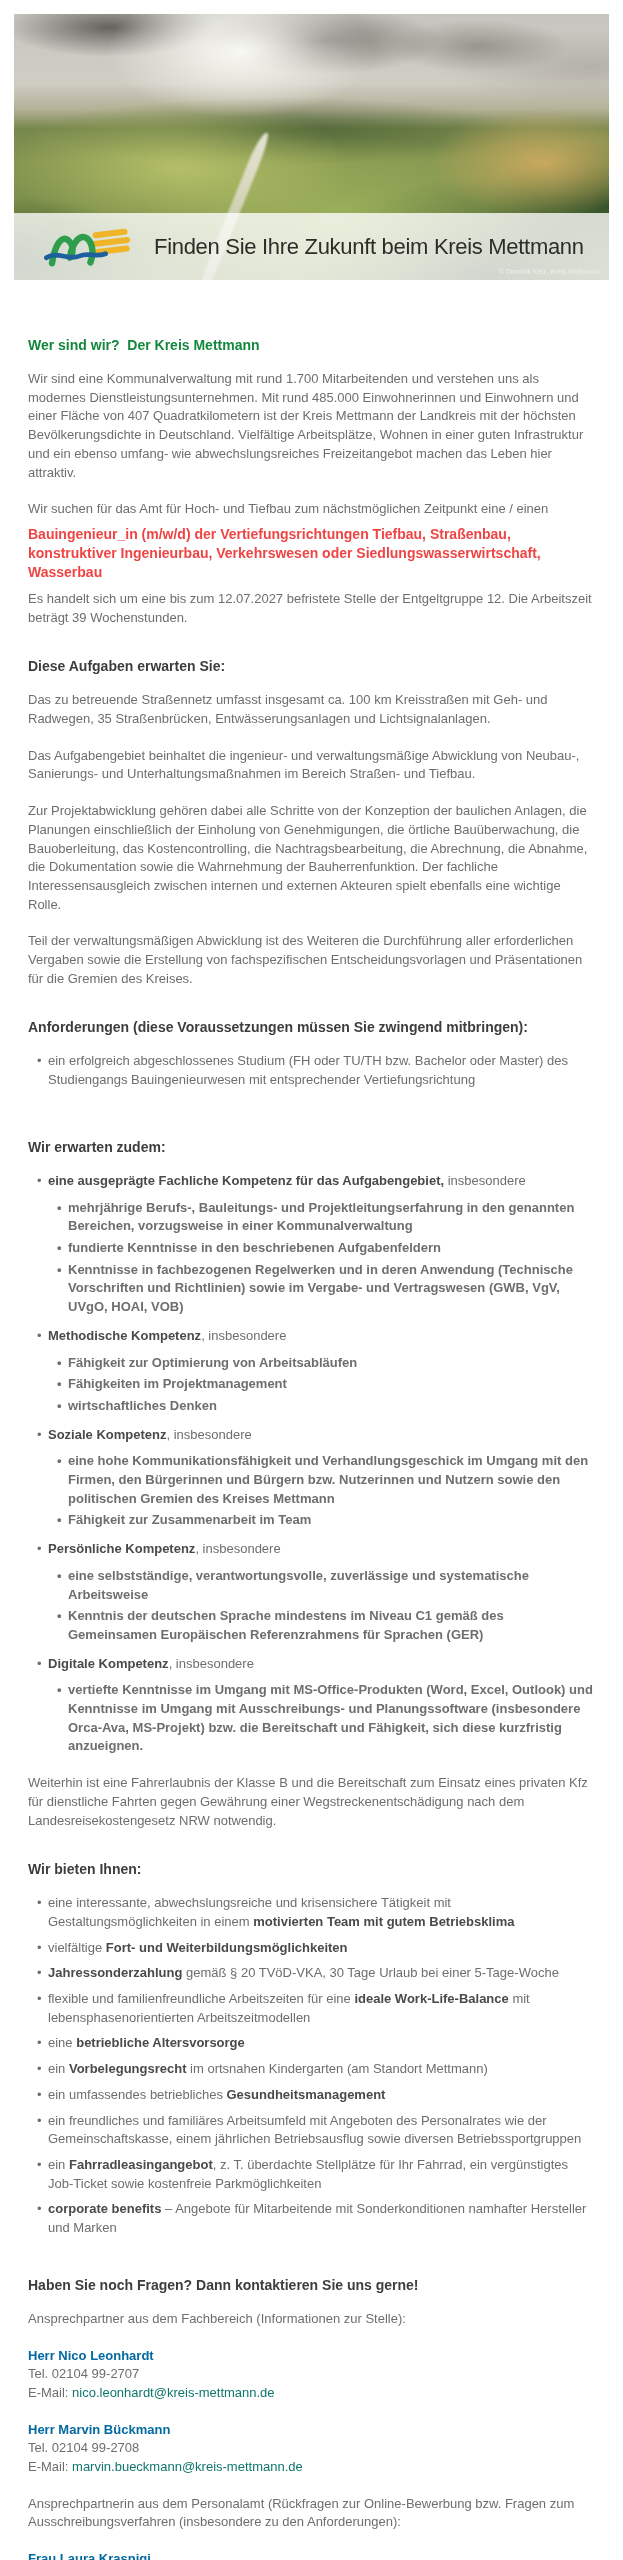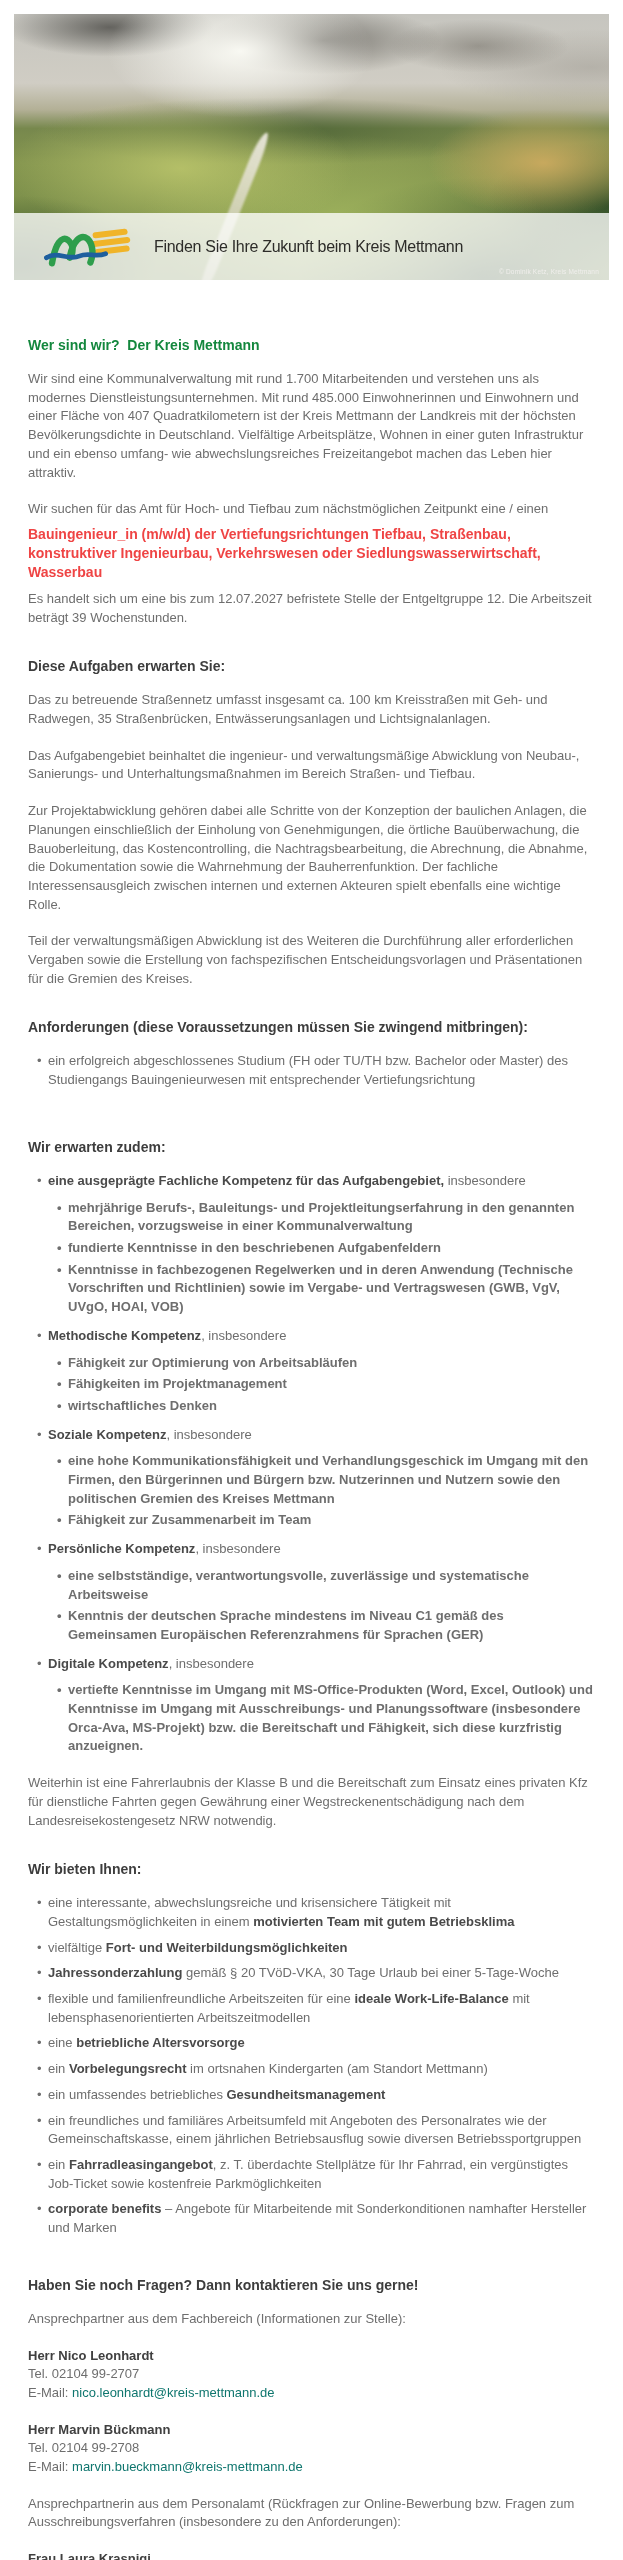--- a/index.html
+++ b/index.html
@@ -44,21 +44,21 @@
   }
   .hero-band {
     position:absolute; left:0; right:0; bottom:0;
     height:67px;
     background:rgba(255,255,255,0.78);
     display:flex; align-items:center;
     padding-left:30px;
   }
   .logo { flex:0 0 auto; margin-right:14px; }
   .tagline {
-    font-size:16px; line-height:24px;
+    font-size:22px; line-height:24px;
     color:#2d2c29; letter-spacing:-0.3px;
     white-space:nowrap;
   }
   .credit {
     position:absolute; right:10px; bottom:4px;
     font-size:6.5px; line-height:8px;
     color:#f0efec; letter-spacing:0.2px;
   }
 
   
@@ -75,21 +75,21 @@
 
   ul { list-style:none; margin:6px 0 18px; padding-left:9px; }
   li { position:relative; padding-left:11px; margin-bottom:4px; }
   li::before { content:"\2022"; position:absolute; left:0; top:0; color:#6e6e6e; }
   ul.lvl1 > li { margin-bottom:7px; }
   ul.lvl2 { margin:8px 0 10px; padding-left:9px;font-weight:bold; }
   ul.lvl2 > li { margin-bottom:3px; }
 
   .person { margin:0 0 18px; }
   .person .line { margin:0; }
-  .person .name { font-weight:bold; color:#404040; }
+  .person .name { font-weight:bold; color:#0369a1; }
   a.email-link { color:#0f766e; text-decoration:none; cursor:pointer; }
 </style>
 </head>
 <body>
 
 <div class="page">
 
   <div class="hero">
     <div class="road"></div>
     <div class="hero-band">

